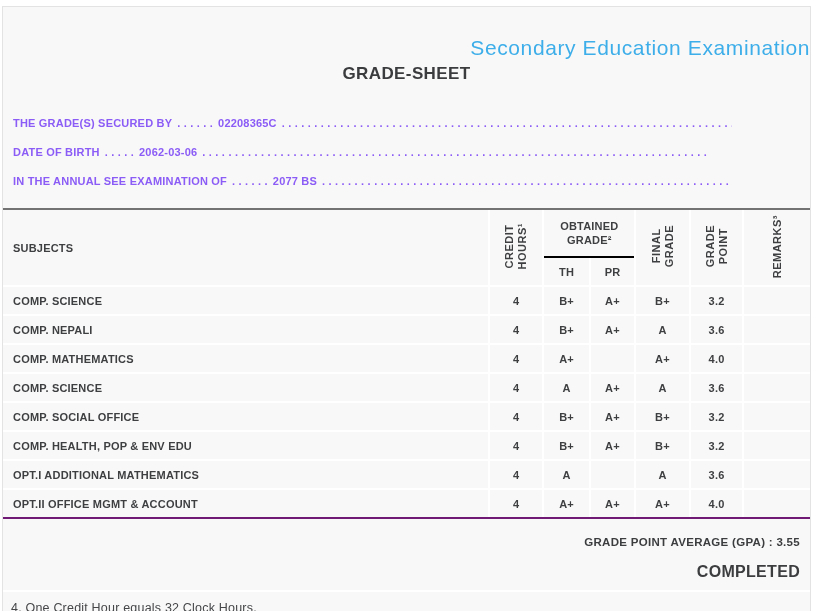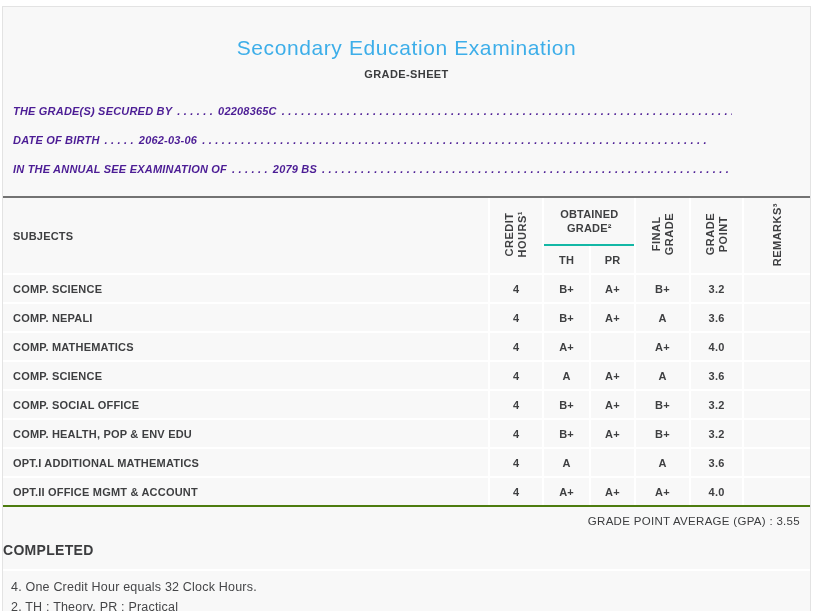--- a/index.html
+++ b/index.html
@@ -3,28 +3,28 @@
 <meta charset="utf-8">
 <style>
   * { margin:0; padding:0; box-sizing:border-box; }
   html,body { width:828px; height:611px; overflow:hidden; background:#ffffff;
     font-family:"Liberation Sans","DejaVu Sans",sans-serif; }
   .card {
     position:absolute; left:2px; top:6px; width:809px; height:640px;
     background:#f8f8f8; border:1px solid #e3e3e3;
   }
   .title {
-    padding-top:30px; text-align:center; font-size:21px; line-height:22px;
+    padding-top:30px; text-align:right; font-size:21px; line-height:22px;
     color:#3daee9; letter-spacing:.6px; font-weight:400;
   }
   .subtitle {
-    margin-top:8px; text-align:center; font-size:11px; line-height:14px;
+    margin-top:8px; text-align:center; font-size:17px; line-height:14px;
     font-weight:bold; color:#3b3c3e; letter-spacing:.4px;
   }
-  .info { margin-top:16px; padding:0 78px 0 10px; color:#4c1d95;font-style:italic; }
+  .info { margin-top:28px; padding:0 78px 0 10px; color:#8b5cf6; }
   .info-line {
     display:flex; align-items:baseline; height:29px; line-height:29px;
     font-size:11px; font-weight:bold; white-space:nowrap; letter-spacing:.2px;
   }
   .info-line .seg { flex:0 0 auto; }
   .dots-lead { flex:0 0 auto; padding:0 5px; }
   .dots-fill { flex:1 1 auto; overflow:hidden; padding-left:5px; }
   .trail { flex:0 0 auto; padding-left:5px; }
 
   table.grades {
@@ -34,35 +34,35 @@
   table.grades td, table.grades th {
     font-size:11px; font-weight:bold; letter-spacing:.2px;
   }
   thead th { border-top:2px solid #737373; }
   th.subjects { text-align:left; padding-left:10px; letter-spacing:.4px; }
   .bl { border-left:2px solid #ffffff; }
   th.obtained {
     text-align:center; white-space:pre-line; line-height:14px;
     vertical-align:middle; height:48px; letter-spacing:.4px;
   }
-  tr.subhead th { height:29px; text-align:center; border-top:2px solid #14b8a6; }
+  tr.subhead th { height:29px; text-align:center; border-top:2px solid #000000; }
   td.vcell, th.vcell { text-align:center; vertical-align:middle; height:77px; }
   .vtext {
     display:inline-block; writing-mode:vertical-rl; transform:rotate(180deg);
     white-space:pre-line; line-height:13px; letter-spacing:.5px; font-weight:bold;
   }
   tbody td { height:29px; border-top:2px solid #ffffff; text-align:center; }
-  tbody tr:last-child td { border-bottom:2px solid #4d7c0f; }
+  tbody tr:last-child td { border-bottom:2px solid #701a75; }
   tbody td.subject { text-align:left; padding-left:10px; }
 
   .summary { padding-right:10px; color:#3c3d3f; }
-  .gpa-line { height:29px; line-height:29px; text-align:right;
-    font-size:11.5px; font-weight:normal; letter-spacing:.3px; }
-  .status-line { height:29px; line-height:29px; 
-    font-size:14px; font-weight:bold; letter-spacing:.3px; }
+  .gpa-line { margin-top:9px; height:29px; line-height:29px; text-align:right;
+    font-size:11.5px; font-weight:bold; letter-spacing:.3px; }
+  .status-line { height:29px; line-height:29px; text-align:right;
+    font-size:16px; font-weight:bold; letter-spacing:.3px; }
   .divider { margin-top:4px; border-top:2px solid #ffffff; }
   .footnotes { padding:6px 10px 0 8px; color:#454648; }
   .footnote { font-size:12.5px; line-height:20px; letter-spacing:.2px; }
 </style>
 </head>
 <body>
 
 <div class="card">
 
   <div class="title">Secondary Education Examination</div>
@@ -77,21 +77,21 @@
     </div>
     <div class="info-line">
       <span class="seg">DATE OF BIRTH</span>
       <span class="dots-lead">. . . . .</span>
       <span class="seg">2062-03-06</span>
       <span class="dots-fill">. . . . . . . . . . . . . . . . . . . . . . . . . . . . . . . . . . . . . . . . . . . . . . . . . . . . . . . . . . . . . . . . . . . . . . . . . . . . . .</span>
     </div>
     <div class="info-line">
       <span class="seg">IN THE ANNUAL SEE EXAMINATION OF</span>
       <span class="dots-lead">. . . . . .</span>
-      <span class="seg">2079 BS</span>
+      <span class="seg">2077 BS</span>
       <span class="dots-fill">. . . . . . . . . . . . . . . . . . . . . . . . . . . . . . . . . . . . . . . . . . . . . . . . . . . . . . . . . . . . . . . . . . . . . . . . . . . . . .</span>
     </div>
   </div>
 
   <table class="grades">
     <colgroup>
       <col style="width:481px">
         <col style="width:54px">
         <col style="width:46px">
       <col style="width:45px">

